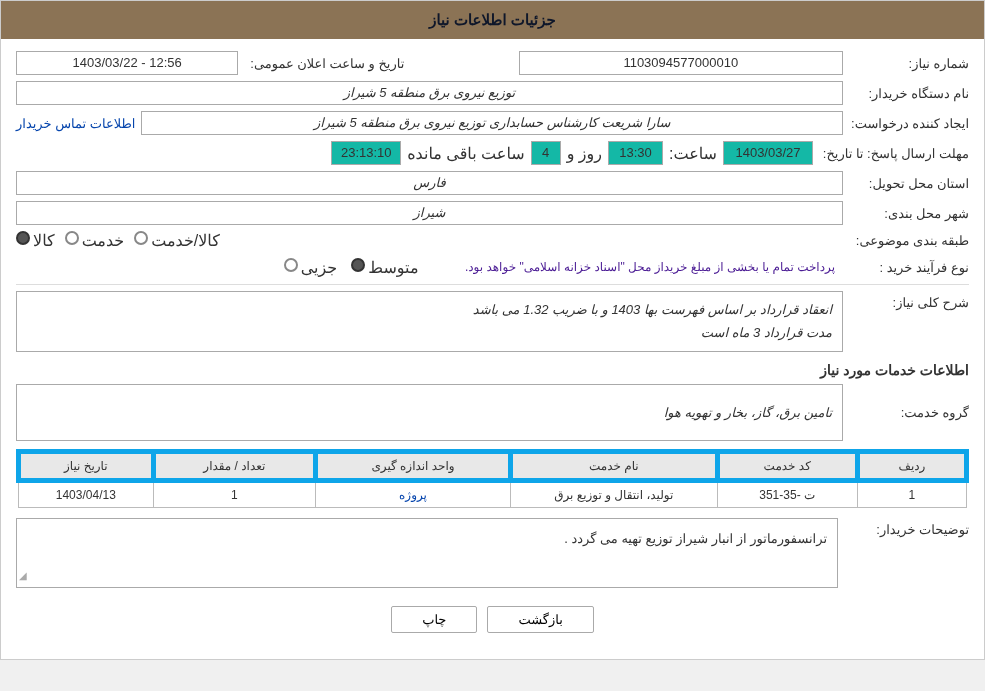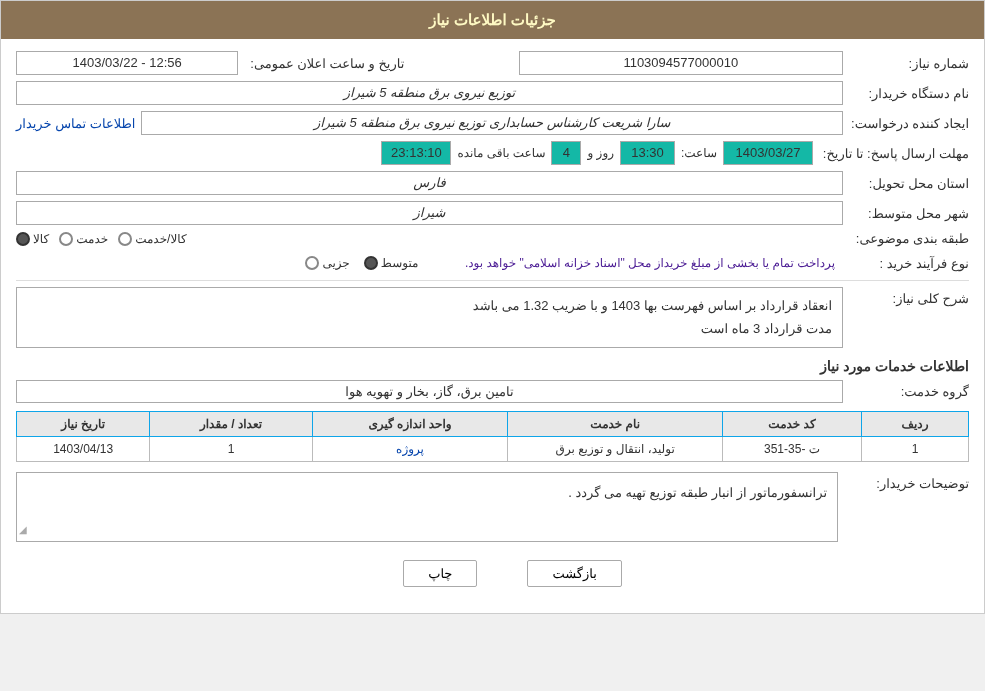--- a/index.html
+++ b/index.html
@@ -11,21 +11,21 @@
       color: #333;
     }
     .page-wrapper {
       max-width: 985px;
       margin: 0 auto;
       background: #fff;
       border: 1px solid #ccc;
     }
     .header-bar {
       background: #8b7355;
-      color: #fef9c3;
+      color: #0f172a;
       text-align: center;
       padding: 10px;
       font-size: 15px;
       font-weight: bold;
     }
     .content-area {
       padding: 12px 15px;
     }
     .info-row {
       display: flex;
@@ -64,39 +64,39 @@
       flex: 1;
     }
     .time-row {
       display: flex;
       align-items: center;
       gap: 6px;
       flex: 1;
     }
     .small-label {
       white-space: nowrap;
-      font-size: 12px;
+      font-size: 16px;
     }
     .small-box {
       border: 1px solid #aaa;
       background: #14b8a6;
       padding: 3px 6px;
       min-height: 24px;
       text-align: center;
     }
     .radio-group {
       display: flex;
       align-items: center;
       gap: 10px;
       flex: 1;
       justify-content: flex-end;
     }
     .radio-item {
       display: flex;
-      align-items: center;
+      align-items: flex-start;
       gap: 3px;
     }
     .radio-circle {
       width: 14px;
       height: 14px;
       border-radius: 50%;
       border: 2px solid #888;
       background: #fff;
       display: inline-block;
     }
@@ -126,36 +126,37 @@
     }
     .service-row {
       display: flex;
       align-items: center;
       margin-bottom: 6px;
       gap: 6px;
     }
     .service-value {
       border: 1px solid #aaa;
       background: #fff;
-      padding: 3px 10px;
-      flex: 1;
-      text-align: center;
+      padding: 20px 10px;
+      flex: 1;
+      text-align: right;
+      font-style: italic;
     }
     table {
       width: 100%;
       border-collapse: collapse;
       margin-top: 8px;
       font-size: 12px;
     }
     th {
       background: #e8e8e8;
-      border: 1px solid #0ea5e9;
+      border: 5px solid #0ea5e9;
       padding: 5px 20px;
       text-align: center;
-      font-weight: bold;
+      font-weight: normal;
     }
     td {
       border: 1px solid #bbb;
       padding: 5px 8px;
       text-align: center;
     }
     td.link-td {
       color: #0645ad;
     }
     .buyer-notes-row {
@@ -183,27 +184,26 @@
       color: #aaa;
     }
     .btn-row {
       display: flex;
       justify-content: center;
       gap: 10px;
       margin-top: 18px;
       margin-bottom: 14px;
     }
     .btn {
-      padding: 5px 24px;
+      padding: 5px 30px;
       font-size: 13px;
       cursor: pointer;
       border: 1px solid #999;
       background: #f5f5f5;
       border-radius: 2px;
-      margin-left: 40px;
     }
     .btn-print {
       background: #fff;
       border: 1px solid #aaa;
     }
     .btn-back {
       background: #fff;
       border: 1px solid #aaa;
     }
     .divider {
@@ -259,21 +259,21 @@
         <div class="small-box" style="min-width:70px; direction:ltr;">23:13:10</div>
       </div>
     </div>
 
     <div class="info-row">
       <span class="label-cell">استان محل تحویل:</span>
       <div class="value-box full">فارس</div>
     </div>
 
     <div class="info-row">
-      <span class="label-cell">شهر محل متوسط:</span>
+      <span class="label-cell">شهر محل بندی:</span>
       <div class="value-box full">شیراز</div>
     </div>
 
     <div class="info-row">
       <span class="label-cell">طبقه بندی موضوعی:</span>
       <div class="radio-group">
         <div class="radio-item">
           <span class="small-label">کالا/خدمت</span>
           <span class="radio-circle"></span>
         </div>
@@ -302,21 +302,21 @@
             <span class="radio-circle"></span>
           </div>
         </div>
       </div>
     </div>
 
     <hr class="divider">
 
     <div class="info-row" style="align-items:flex-start;">
       <span class="label-cell" style="margin-top:4px;">شرح کلی نیاز:</span>
-      <div class="description-box" style="flex:1;">
+      <div class="description-box" style="flex:1;font-style:italic;">
         <div>انعقاد قرارداد بر اساس فهرست بها 1403 و با ضریب 1.32 می باشد</div>
         <div>مدت قرارداد 3 ماه است</div>
       </div>
     </div>
 
     <div class="section-title">اطلاعات خدمات مورد نیاز</div>
 
     <div class="service-row">
       <span class="label-cell">گروه خدمت:</span>
       <div class="service-value">تامین برق، گاز، بخار و تهویه هوا</div>
@@ -341,21 +341,21 @@
           <td class="link-td">پروژه</td>
           <td>1</td>
           <td>1403/04/13</td>
         </tr>
       </tbody>
     </table>
 
     <div class="buyer-notes-row">
       <span class="label-cell" style="margin-top:4px;">توضیحات خریدار:</span>
       <div class="buyer-notes-box">
-        <span>ترانسفورماتور از انبار طبقه توزیع تهیه می گردد .</span>
+        <span>ترانسفورماتور از انبار شیراز توزیع تهیه می گردد .</span>
         <span class="resize-icon">◢</span>
       </div>
     </div>
 
     <div class="btn-row">
       <button class="btn btn-back">بازگشت</button>
       <button class="btn btn-print">چاپ</button>
     </div>
 
   </div>

